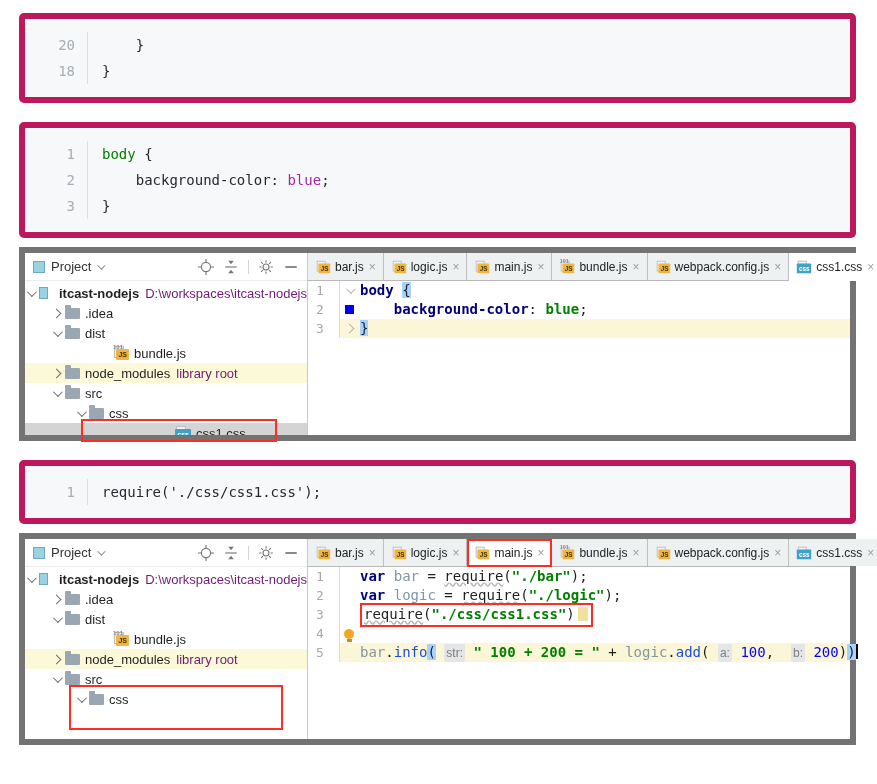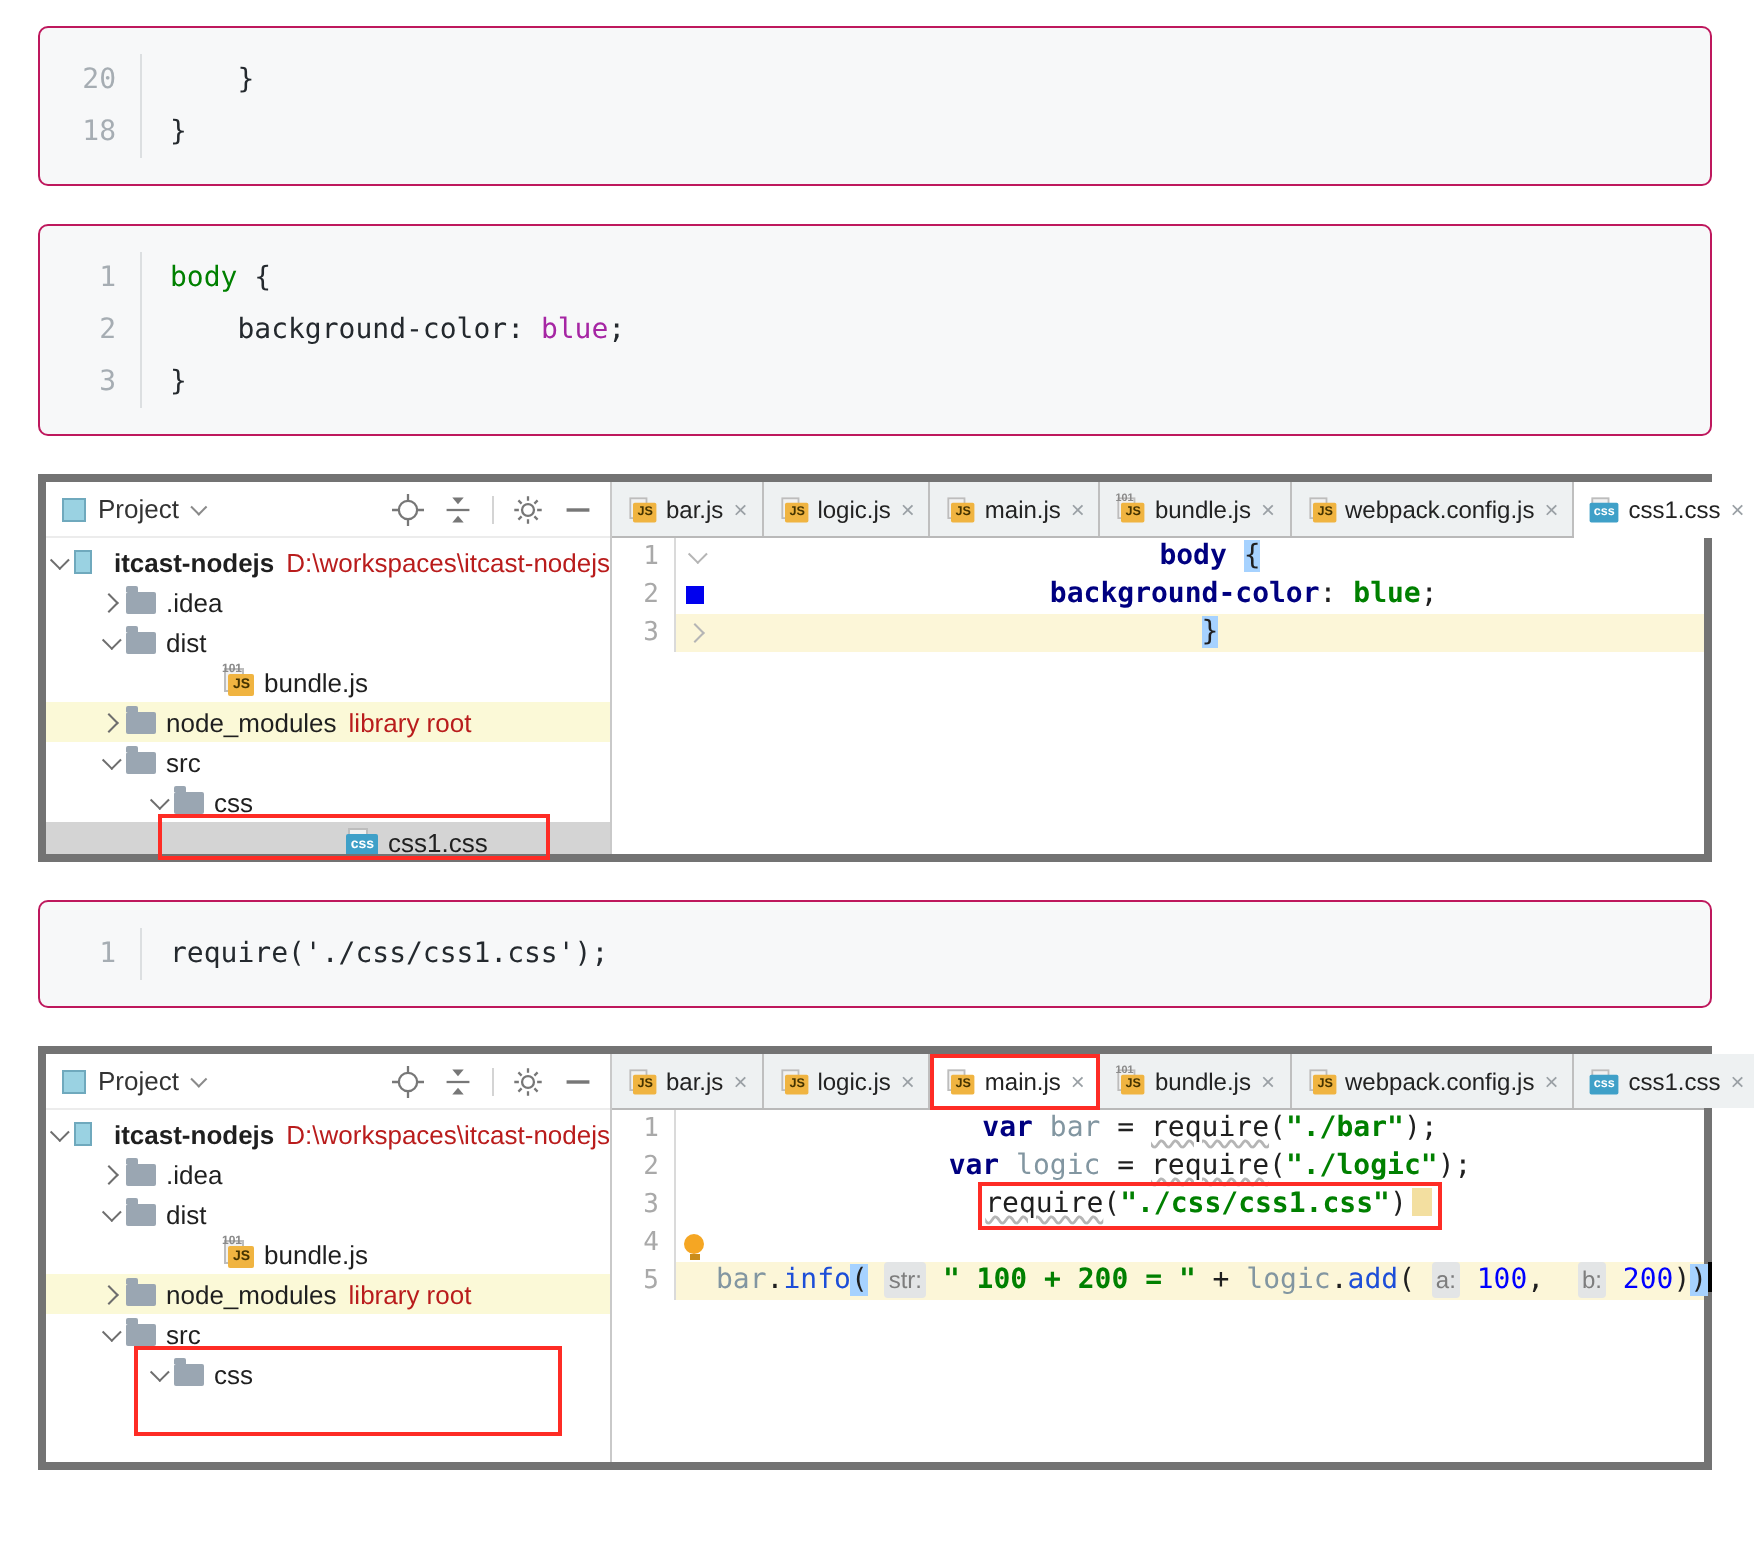--- a/index.html
+++ b/index.html
@@ -1,34 +1,34 @@
 <!DOCTYPE html>
 <html><head>
 <meta charset="utf-8">
 <style>
   * { box-sizing: border-box; margin: 0; padding: 0; }
   html,body { width: 877px; height: 784px; background: #fff; overflow: hidden;
     font-family: "Liberation Sans", sans-serif; }
   .content { padding: 13px 21px 0 19px; }
 
   
-  .codeblock { background:#f7f8f9; border:1px solid #be185d; border-radius:5px;
-    padding:13px 4px; font-family:"DejaVu Sans Mono", monospace; font-size:14px; }
+  .codeblock { background:#f7f8f9; border:6px solid #be185d; border-radius:5px;
+    padding:13px 16px; font-family:"DejaVu Sans Mono", monospace; font-size:14px; }
   .cl-row { display:flex; line-height:26px; }
   .cl-num { flex:none; width:46px; text-align:right; padding-right:12px; color:#a6adb3; }
   .cl-code { flex:1; border-left:1px solid #dcdfe1; padding-left:14px; white-space:pre; color:#24292e; }
   .sg-sel { color:#008000; }
   .sg-val { color:#a626a4; }
 
   
   .doc-heading { margin-top:24px; font-size:16px; color:#3c3c3e; }
 
   
-  .ide { margin-top:19px; border:4px solid #737373; background:#fff; display:flex;
-    position:relative; font-size:13px; color:#1f1f1f;text-align:center; }
+  .ide { margin-top:9px; border:6px solid #737373; background:#fff; display:flex;
+    position:relative; font-size:13px; color:#1f1f1f; }
   .ide1 { height:194px; }
   .ide2 { height:212px; }
   .ide-left { flex:none; width:283px; border-right:1px solid #c9c9c9; display:flex; flex-direction:column; }
   .panel-header { flex:none; height:28px; display:flex; align-items:center; padding:0 8px;
     border-bottom:1px solid #ececec; }
   .proj-icon { width:12px; height:12px; background:#9ad2e2; border:1px solid #6fa9bd; margin-right:6px; }
   .panel-title { color:#333; }
   .chev { display:inline-block; width:7px; height:7px; border-right:1.5px solid #6e6e6e;
     border-bottom:1.5px solid #6e6e6e; flex:none; }
   .chev.down { transform:rotate(45deg) translateY(-2px); }
@@ -38,21 +38,21 @@
   .hicon { width:16px; height:16px; margin-left:9px; flex:none; }
   .hsep { width:1px; height:14px; background:#d4d4d4; margin-left:9px; flex:none; }
 
   .tree { flex:1; padding-top:2px; overflow:hidden; }
   .tree-row { height:20px; display:flex; align-items:center; white-space:nowrap; }
   .tree-row .chev { margin-right:5px; }
   .tree-row.hl-yellow { background:#fbf9d7; }
   .tree-row.selected { background:#d4d4d4; }
   .tree-label { margin-left:5px; }
   .tree-label.bold { font-weight:bold; }
-  .tree-note { margin-left:6px; color:#b91c1c; }
+  .tree-note { margin-left:6px; color:#701a75; }
   .folder-icon { flex:none; width:15px; height:11px; background:#9aa6b2; border-radius:1px; position:relative; }
   .folder-icon:before { content:""; position:absolute; top:-3px; left:0; width:6px; height:3px;
     background:#9aa6b2; border-radius:1px 1px 0 0; }
 
   .fic { flex:none; position:relative; width:16px; height:14px; }
   .fic .page { position:absolute; left:1px; top:0; width:10px; height:12px; background:#f1f1f1; border:1px solid #bdbdbd; }
   .fic .badge { position:absolute; right:0; bottom:0; font:bold 7px/1 "Liberation Sans",sans-serif;
     padding:2px 2px; border-radius:1px; }
   .fic .badge.js { background:#f0b441; color:#443300; }
   .fic .badge.css { background:#3fa0c8; color:#fff; font-weight:bold; }

